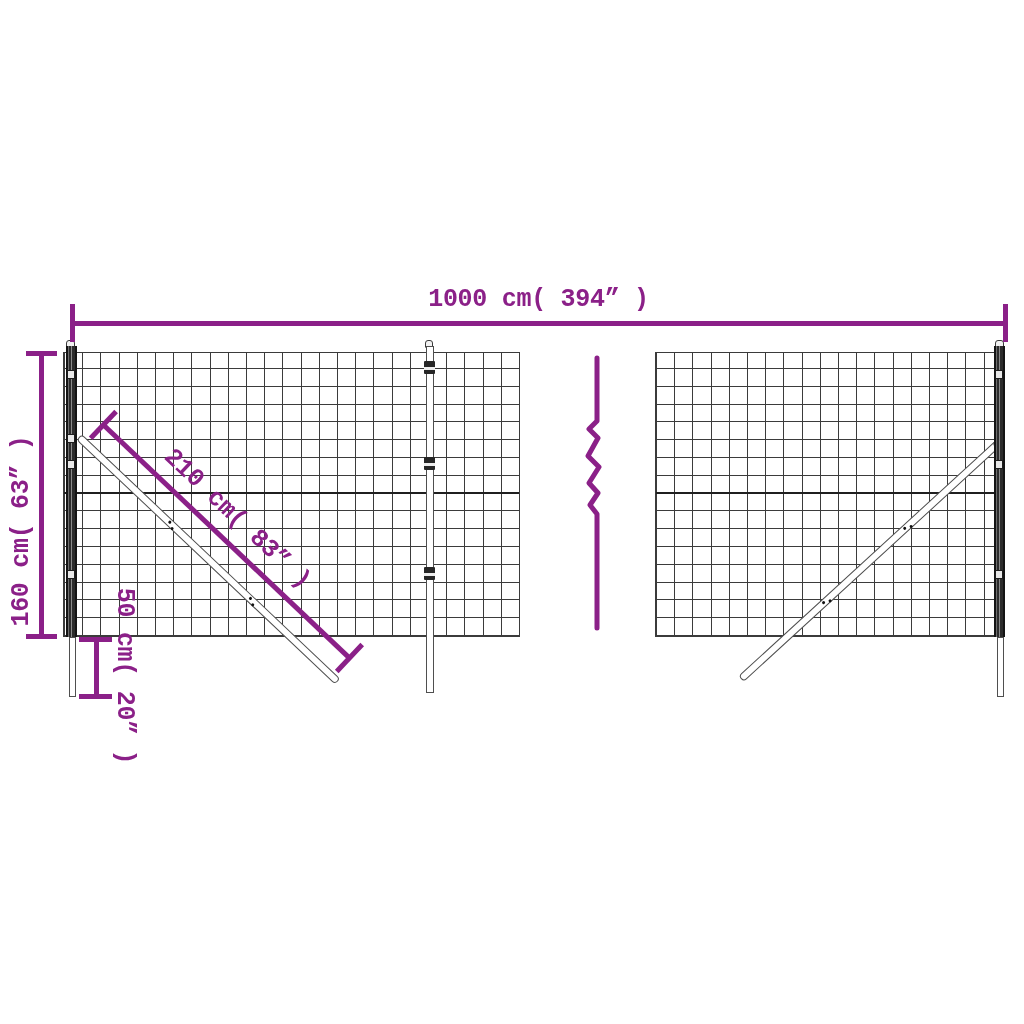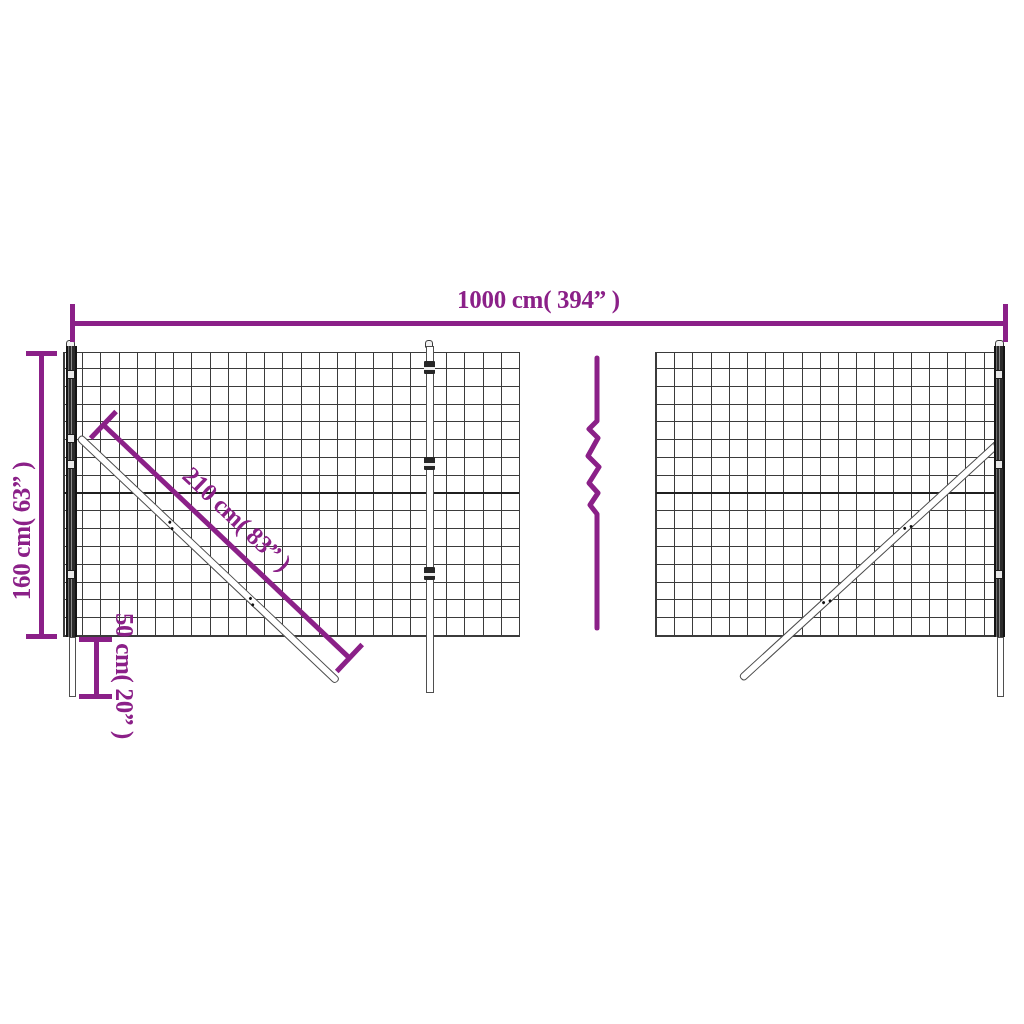--- a/index.html
+++ b/index.html
@@ -5,21 +5,21 @@
   :root{
     --dimension:#8B2088;
     --mesh-line:#3b3b3b;
     --mesh-heavy-line:#1f1f1f;
     --post-dark:#262626;
     --outline:#4f4f4f;
   }
   html,body{margin:0;padding:0;background:#fff;}
   .stage{
     position:relative;width:1024px;height:1024px;background:#fff;overflow:hidden;
-    font-family:Liberation Serif, serif;
+    font-family:Liberation Mono, monospace;
   }
   
   .mesh{
     position:absolute;border:1px solid var(--mesh-line);box-sizing:border-box;
     background-image:
       repeating-linear-gradient(90deg, var(--mesh-line) 0 1px, transparent 1px 18.2px),
       repeating-linear-gradient(0deg, var(--mesh-line) 0 1px, transparent 1px 17.8px);
   }
   .midwire{position:absolute;left:0;right:0;height:2px;background:var(--mesh-heavy-line);}
   

